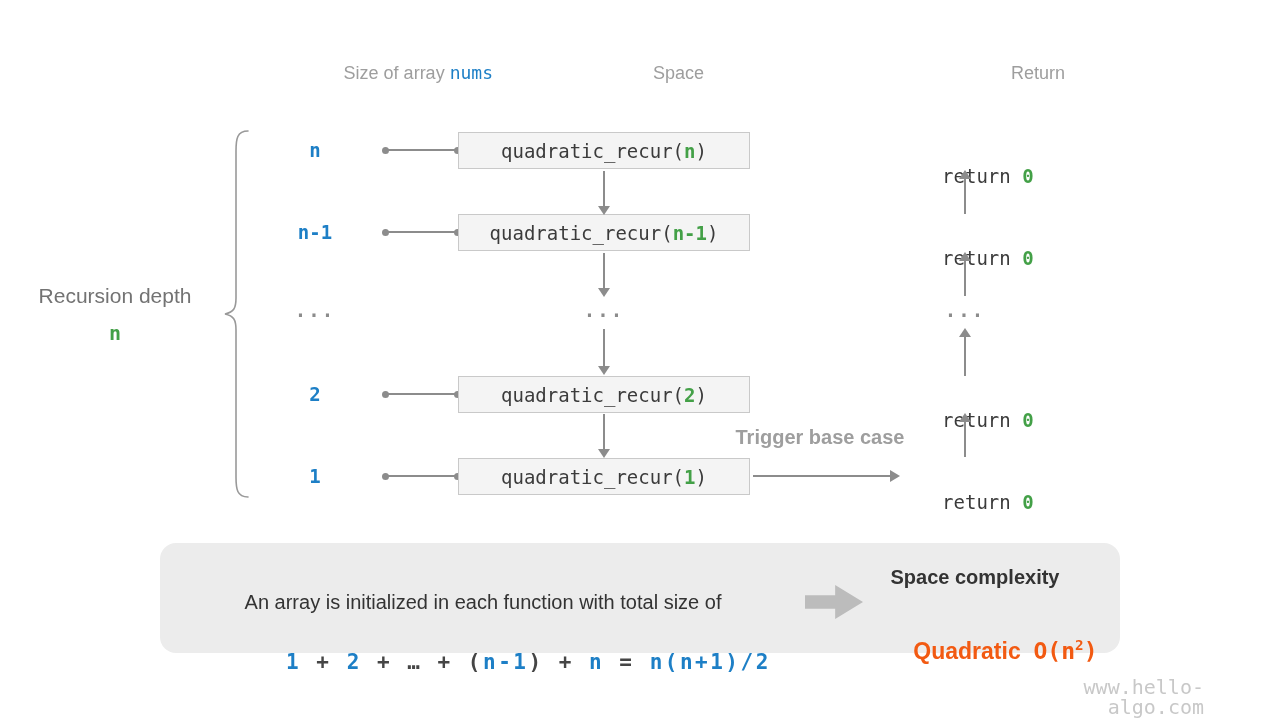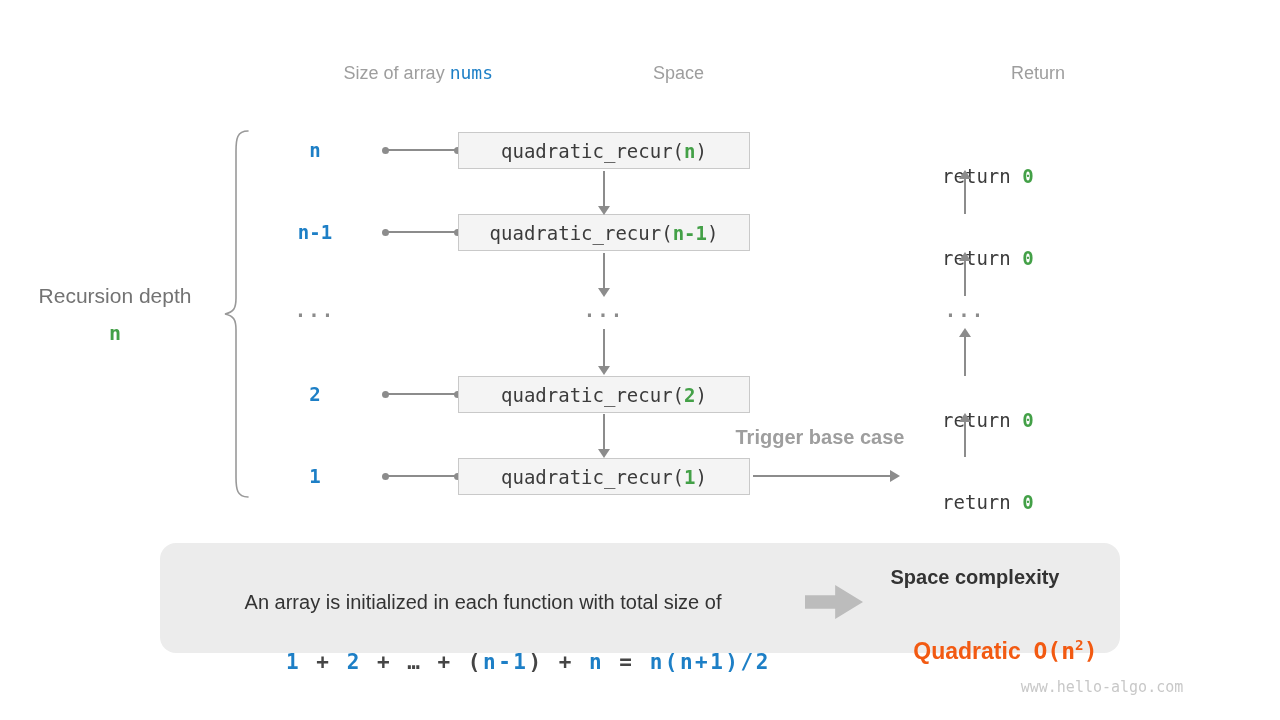--- a/index.html
+++ b/index.html
@@ -72,22 +72,22 @@
   .f-blue{color:var(--blue);}
   .f-dark{color:#454545;}
   .block-arrow{width:58px;height:34px;background:var(--block-arrow);
     clip-path:polygon(0 30%,52% 30%,52% 0,100% 50%,52% 100%,52% 70%,0 70%);}
   .space-title{font-size:20px;font-weight:bold;color:#333333;text-align:center;line-height:26px;}
   .space-value{font-size:23px;font-weight:bold;color:var(--orange);text-align:left;
     line-height:28px;white-space:pre;}
   .space-value .big-o{font-family:"DejaVu Sans Mono",monospace;}
   .space-value sup{font-size:0.62em;}
 
-  .watermark{font-family:"DejaVu Sans Mono",monospace;font-size:15px;color:var(--watermark);
-    text-align:center;line-height:20px;}
+  .watermark{font-family:"DejaVu Sans Mono",monospace;font-size:20px;color:var(--watermark);
+    text-align:right;line-height:20px;}
 </style>
 </head>
 <body>
 
 <div class="stage">
 
   <div class="abs col-header" style="left:133px;top:60px;width:360px;">
     <span>Size of array </span><span class="code">nums</span>
   </div>
   <div class="abs col-header" style="left:504px;top:60px;width:200px;">Space</div>

